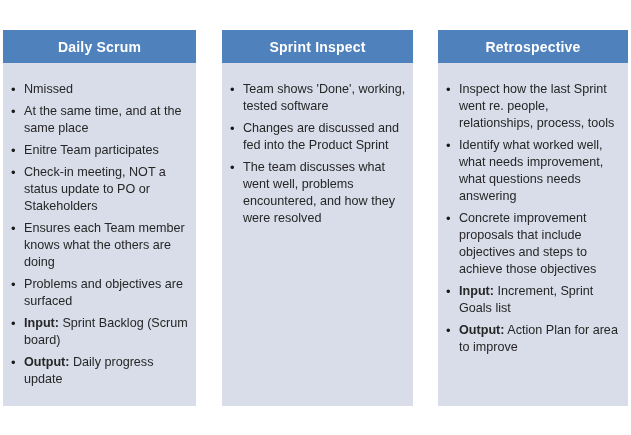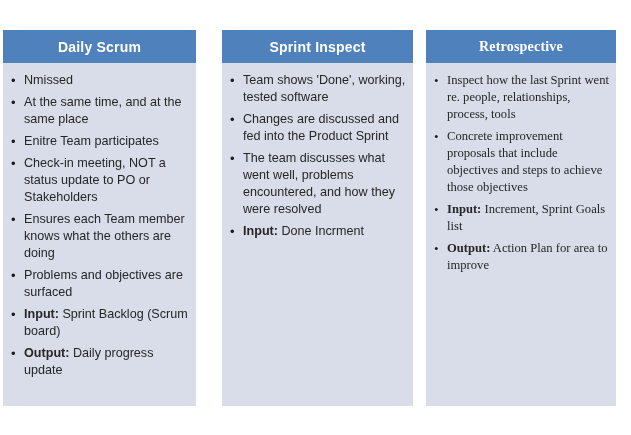--- a/index.html
+++ b/index.html
@@ -4,35 +4,35 @@
 <style>
   * { margin: 0; padding: 0; box-sizing: border-box; }
   html, body { width: 631px; height: 435px; background: #ffffff; overflow: hidden; }
   body { font-family: "Liberation Sans", sans-serif; }
 
   .board { position: relative; width: 631px; height: 435px; background: #ffffff; }
 
   .column { position: absolute; top: 30px; }
   .column-1 { left: 3px;   width: 193px; }
   .column-2 { left: 222px; width: 191px; }
-  .column-3 { left: 426px; width: 190px; font-family: Liberation Serif, serif; }
+  .column-3 { left: 438px; width: 190px; }
 
   .col-header {
     height: 33px;
     background: var(--header-bg, #4F81BD);
     color: var(--header-text, #ffffff);
     display: flex; align-items: center; justify-content: center;
     font-size: 14px; font-weight: bold;
     letter-spacing: 0.2px;
   }
 
   .col-body {
     height: 343px;
     background: var(--body-bg, #D8DDE9);
-    padding: 9px 5px 6px 7px;
+    padding: 18px 5px 6px 7px;
     color: var(--body-text, #262626);
   }
 
   ul.bullet-list { list-style: none; }
   ul.bullet-list li {
     position: relative;
     padding-left: 14px;
     font-size: 12.6px;
     line-height: 17px;
     margin-bottom: 5px;
@@ -72,32 +72,32 @@
 
   <div class="column column-2">
     <div class="col-header">
       <span>Sprint Inspect</span>
     </div>
     <div class="col-body">
       <ul class="bullet-list">
           <li>Team shows 'Done', working, tested software</li>
           <li>Changes are discussed and fed into the Product Sprint</li>
           <li>The team discusses what went well, problems encountered, and how they were resolved</li>
-          <li><b>Input:</b> Done Incrment</li>
         </ul>
     </div>
   </div>
 
   <div class="column column-3">
     <div class="col-header">
       <span>Retrospective</span>
     </div>
     <div class="col-body">
       <ul class="bullet-list">
           <li>Inspect how the last Sprint went re. people, relationships, process, tools</li>
+          <li>Identify what worked well, what needs improvement, what questions needs answering</li>
           <li>Concrete improvement proposals that include objectives and steps to achieve those objectives</li>
           <li><b>Input:</b> Increment, Sprint Goals list</li>
           <li><b>Output:</b> Action Plan for area to improve</li>
         </ul>
     </div>
   </div>
 
 </div>
 
 </body></html>

